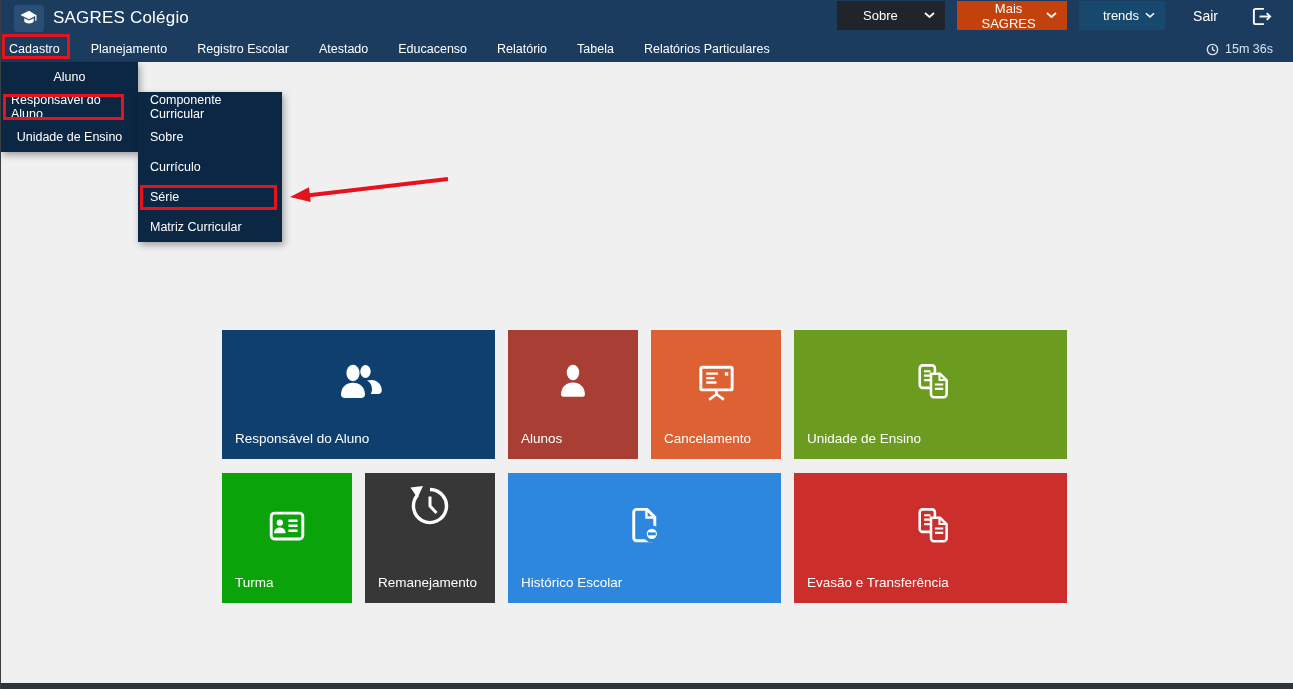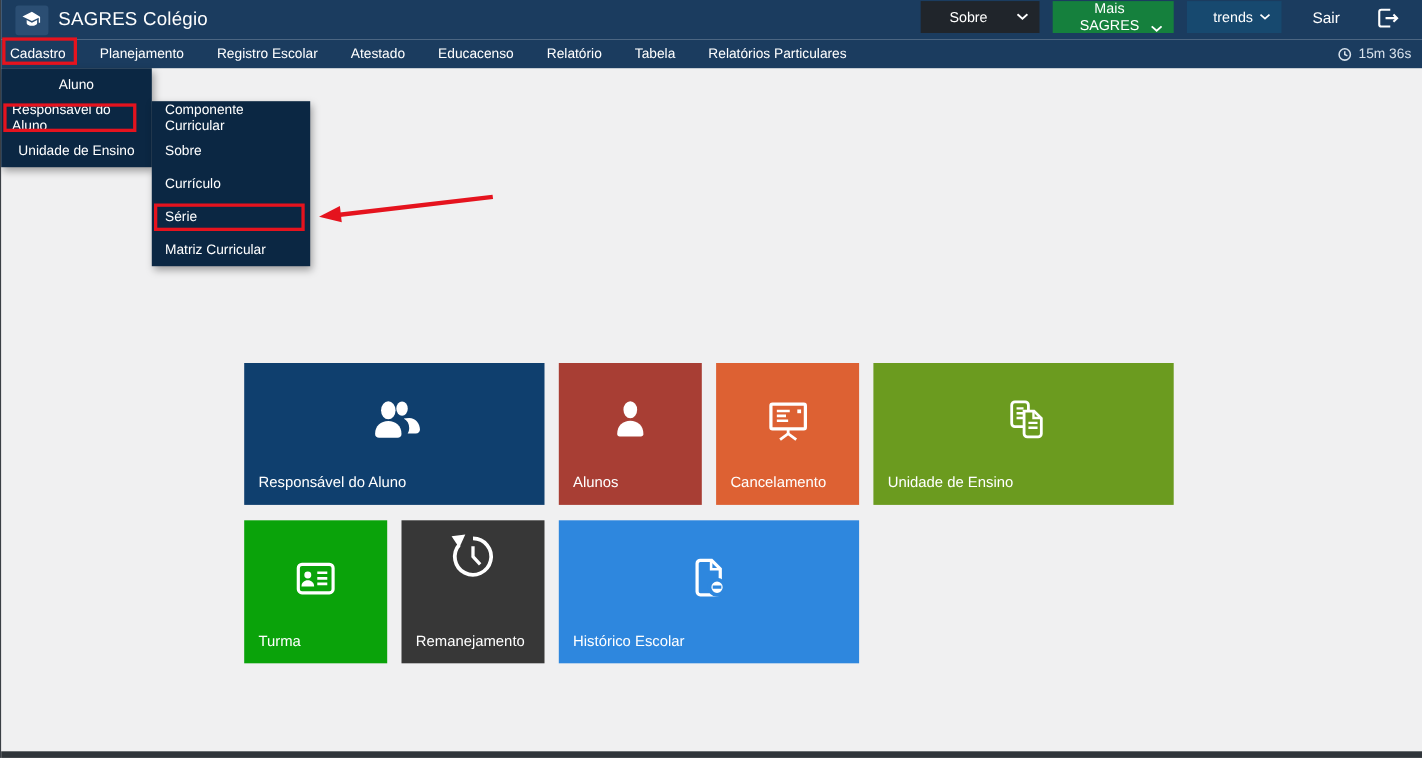--- a/index.html
+++ b/index.html
@@ -21,36 +21,36 @@
     width:30px; height:27px; background:#2b4e73; border-radius:3px;
     display:flex; align-items:center; justify-content:center; cursor:pointer;
   }
   .app-title { font-size:17px; letter-spacing:.2px; }
   .topbar-right { margin-left:auto; display:flex; align-items:center; gap:12px; padding-right:8px; height:100%; }
   .tb-btn {
     height:29px; margin-top:-5px; border:none; color:#fff; font-family:inherit;
     font-size:13px; display:flex; align-items:center; cursor:pointer;
   }
   .tb-btn.dark  { background:#20252b; width:108px; justify-content:space-between; padding:0 10px 0 26px; }
-  .tb-btn.dark2 { background:#15803d; width:110px; justify-content:space-between; padding:0 10px 0 14px;align-items:flex-end; }
+  .tb-btn.dark2 { background:#c2410c; width:110px; justify-content:space-between; padding:0 10px 0 14px; }
   .tb-btn.navy  { background:#17496f; width:86px;  justify-content:flex-end; gap:6px; padding:0 10px; }
   .sair { background:transparent; font-size:14px; padding:0 14px 0 16px; margin-top:-4px; }
   .logout-btn { background:transparent; border:none; cursor:pointer; margin:-4px 12px 0 6px; display:flex; }
 
   
   .menubar {
     position:absolute; left:0; top:36px; width:100%; height:26px;
     background:#1b3c5f; display:flex; align-items:center; color:#fff;
   }
   .menubar ul { list-style:none; display:flex; align-items:center; height:100%; padding-left:8px; }
   .menubar li {
     font-size:12.5px; padding:0 15px; height:100%; display:flex; align-items:center; cursor:pointer;
   }
   .menubar li:first-child { padding-left:0; padding-right:16px; }
-  .timer { margin-left:auto; display:flex; align-items:center; gap:6px; padding-right:10px; color:#d8e2ec; font-size:12.5px; }
+  .timer { margin-left:auto; display:flex; align-items:center; gap:6px; padding-right:20px; color:#d8e2ec; font-size:12.5px; }
 
   
   .menu-panel {
     position:absolute; background:#0b2743; color:#fff; z-index:30;
     box-shadow:2px 3px 7px rgba(0,0,0,.35);
   }
   .menu-panel .mi {
     height:30px; display:flex; align-items:center; font-size:12.5px; cursor:pointer;
   }
   .dd-main { left:0; top:62px; width:137px; }
@@ -277,16 +277,28 @@
       <svg width="47" height="47" viewBox="0 0 48 48" fill="none" stroke="#fff" stroke-width="3">
         <path d="M16 6.5h10.5l8 8v21a3 3 0 0 1-3 3H16a3 3 0 0 1-3-3v-26a3 3 0 0 1 3-3z"></path>
         <path d="M26 7v7.8h8" stroke-width="2.4"></path>
         <circle cx="31.5" cy="31.5" r="7" fill="#fff" stroke="var(--tile)" stroke-width="3.5"></circle>
         <path d="M27.5 31.5h8" stroke="var(--tile)" stroke-width="3"></path>
       </svg>
     </div>
     <div class="tile-label">Histórico Escolar</div>
   </div>
 
+  <div class="tile wide" style="background: rgb(204, 47, 43); --tile: #cc2f2b;">
+    <div class="tile-icon">
+      <svg width="47" height="47" viewBox="0 0 48 48" fill="none" stroke="#fff" stroke-width="2.6">
+        <rect x="13" y="6.5" width="15.5" height="23" rx="3"></rect>
+        <path d="M17.5 12.5h6.5M17.5 17h6.5M17.5 21.5h6.5" stroke-width="2.2"></path>
+        <path d="M24.5 15h9.2l6.8 6.8v14.2a3 3 0 0 1-3 3h-10a3 3 0 0 1-3-3z" fill="var(--tile)"></path>
+        <path d="M33.2 15.4v6h6.2" stroke-width="2.2"></path>
+        <path d="M28.5 26h8.5M28.5 30.5h8.5" stroke-width="2.2"></path>
+      </svg>
+    </div>
+    <div class="tile-label">Evasão e Transferência</div>
+  </div>
 
 </main>
 
 <div class="bottom-bar"></div>
 
 </body></html>

